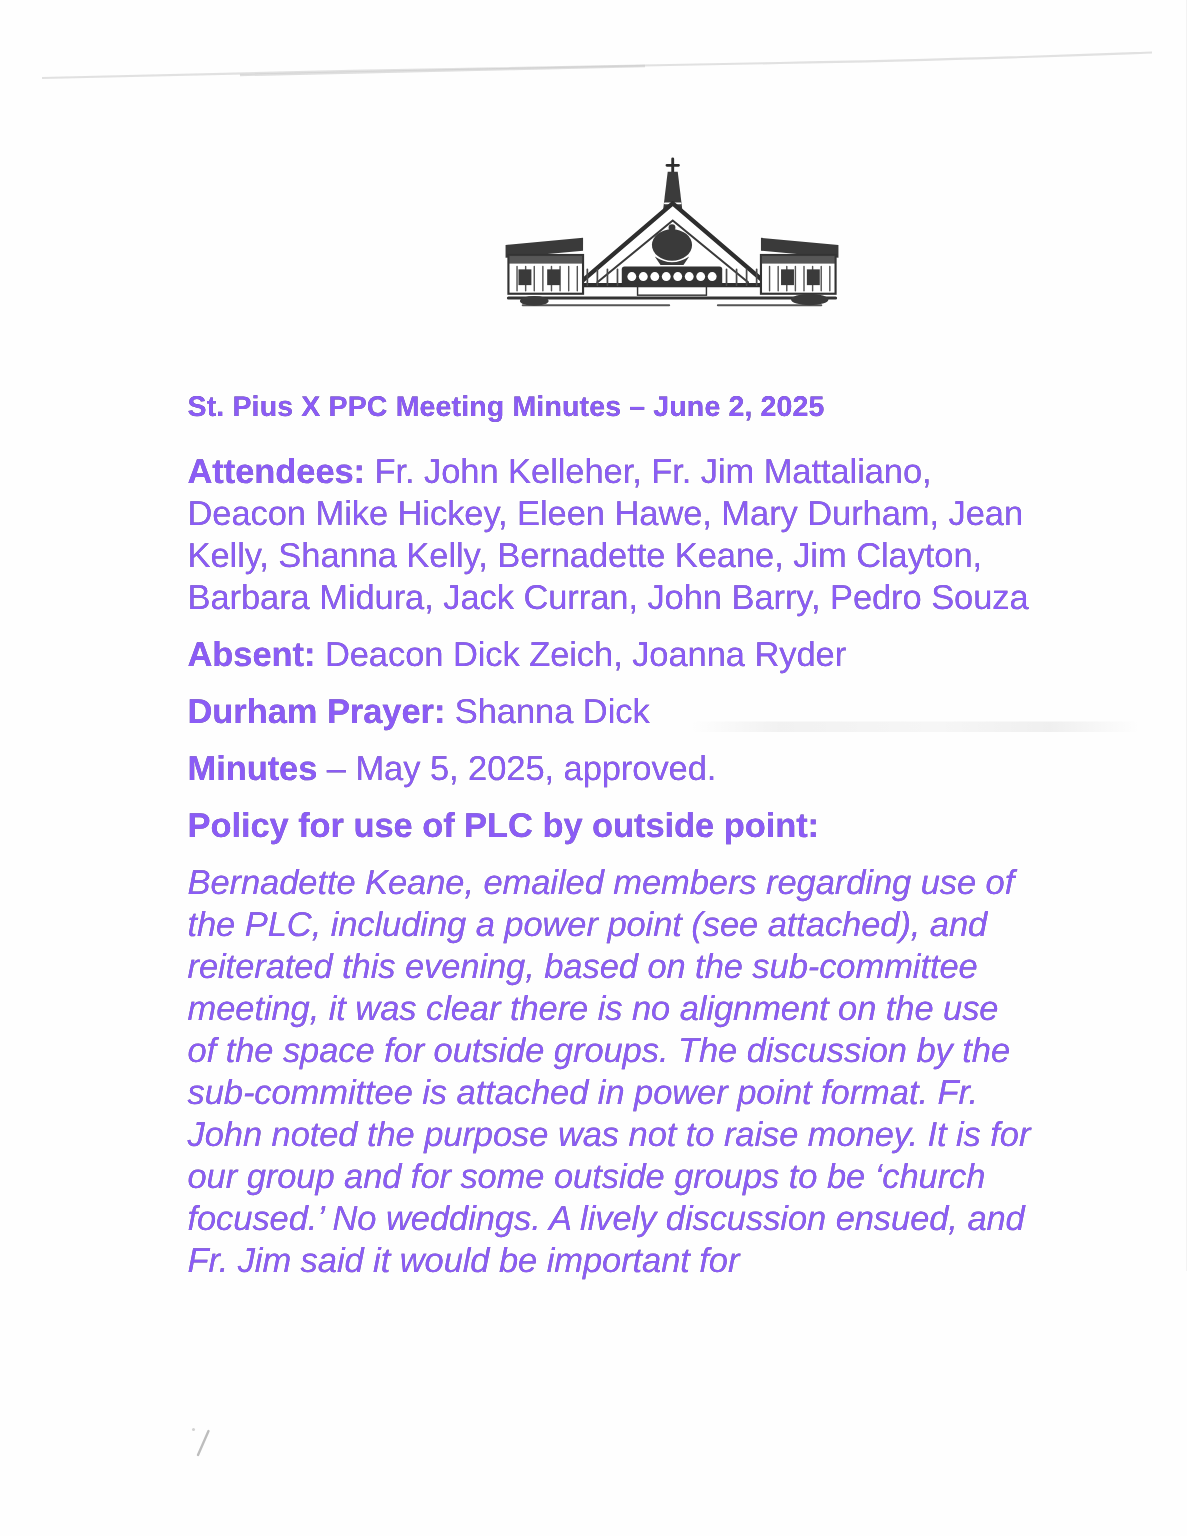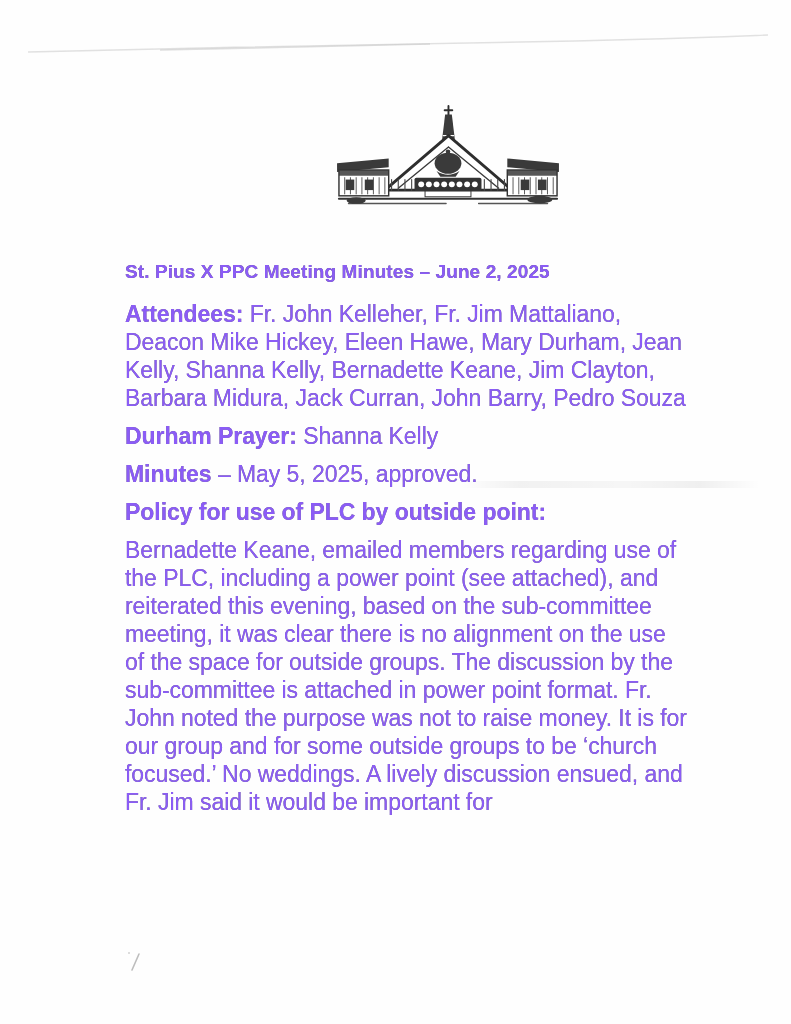--- a/index.html
+++ b/index.html
@@ -54,21 +54,21 @@
     text-shadow: 0 0 0.4px rgba(25,25,25,0.75);
   }
   .para {
     font-size: 23px;
     line-height: 28px;
     letter-spacing: -0.05px;
     margin: 0 0 10px 0;
     text-shadow: 0 0 0.4px rgba(25,25,25,0.65);
   }
   .para .lbl { font-weight: 700; }
-  .para:last-child { margin-bottom: 0; }
+  .para:last-child { margin-bottom: 0; font-style: italic; }
 </style>
 </head>
 <body>
 
 <div class="page">
 
   <svg class="scan-crease" viewBox="0 0 791 70" aria-hidden="true">
     <path d="M28 52 C 180 48, 400 44, 520 42 S 740 36, 768 35" fill="none" stroke="#d9d9d9" stroke-width="1.4" opacity="0.8"></path>
     <path d="M160 50 C 260 48, 340 46, 430 44" fill="none" stroke="#c9c9c9" stroke-width="1.6" opacity="0.6"></path>
   </svg>
@@ -122,22 +122,23 @@
       <ellipse cx="24" cy="101" rx="10" ry="3.4" fill="#3a3a3a"></ellipse>
     </g>
   </svg>
 
   <div class="content">
 
     <h1 class="doc-title">St. Pius X PPC Meeting Minutes – June 2, 2025</h1>
 
     <p class="para"><span class="lbl">Attendees:</span><span> Fr. John Kelleher, Fr. Jim Mattaliano, Deacon Mike Hickey, Eleen Hawe, Mary Durham, Jean Kelly, Shanna Kelly, Bernadette Keane, Jim Clayton, Barbara Midura, Jack Curran, John Barry, Pedro Souza</span></p>
 
+    <p class="para"><span class="lbl">Absent:</span><span> Deacon Dick Zeich, Joanna Ryder</span></p>
 
-    <p class="para"><span class="lbl">Durham Prayer:</span><span> Shanna Kelly</span></p>
+    <p class="para"><span class="lbl">Durham Prayer:</span><span> Shanna Dick</span></p>
 
     <p class="para"><span class="lbl">Minutes</span><span> – May 5, 2025, approved.</span></p>
 
 
     <p class="para"><span class="lbl">Policy for use of PLC by outside point:</span></p>
 
     <p class="para"><span>Bernadette Keane, emailed members regarding use of the PLC, including a power point (see attached), and reiterated this evening, based on the sub-committee meeting, it was clear there is no alignment on the use of the space for outside groups. The discussion by the sub-committee is attached in power point format. Fr. John noted the purpose was not to raise money. It is for our group and for some outside groups to be ‘church focused.’ No weddings. A lively discussion ensued, and Fr. Jim said it would be important for</span></p>
 
   </div>
 

